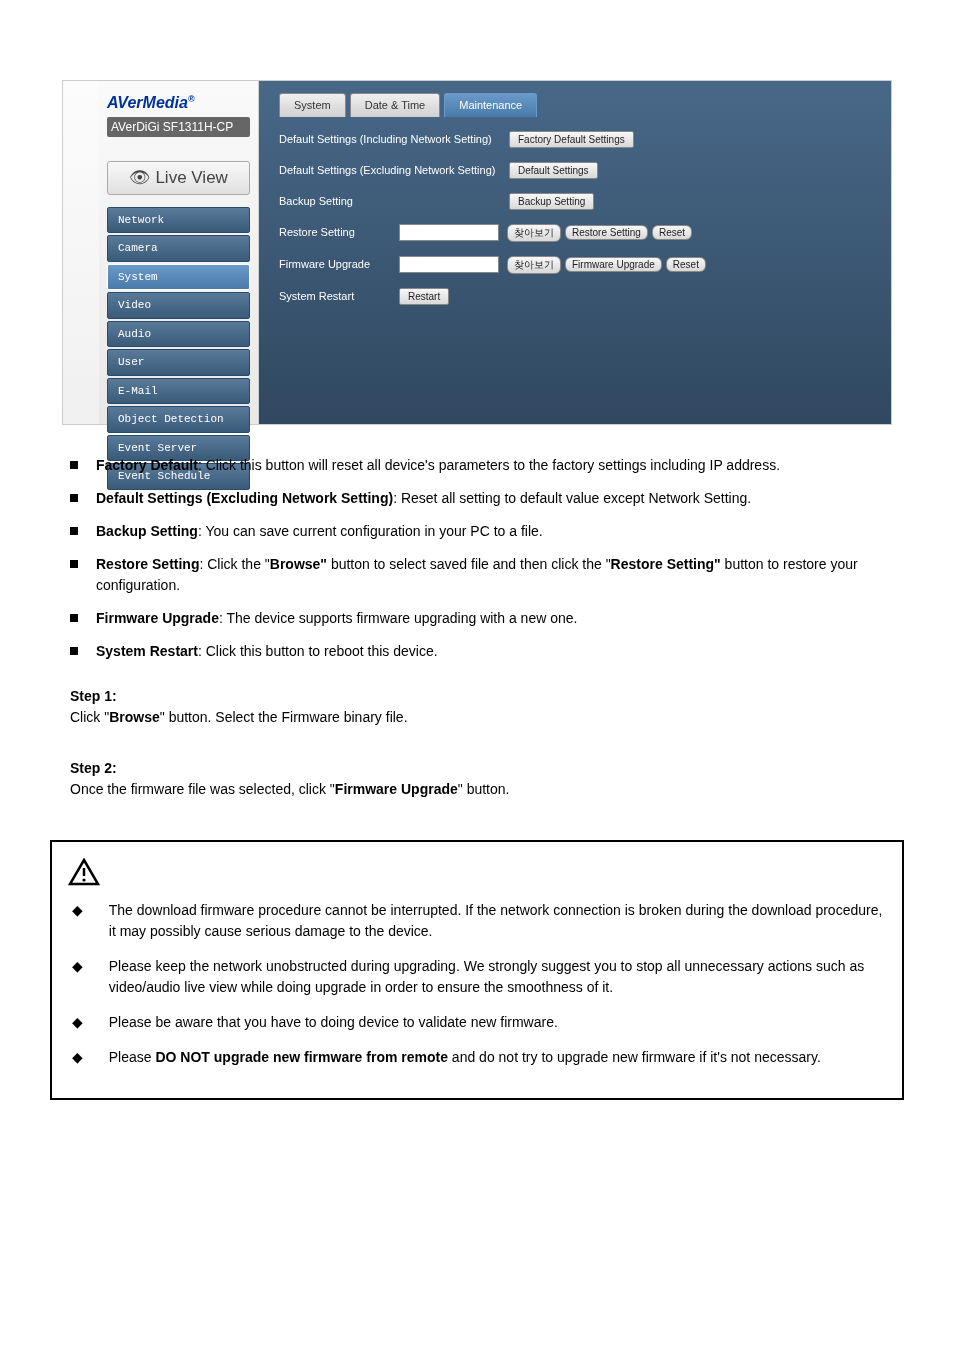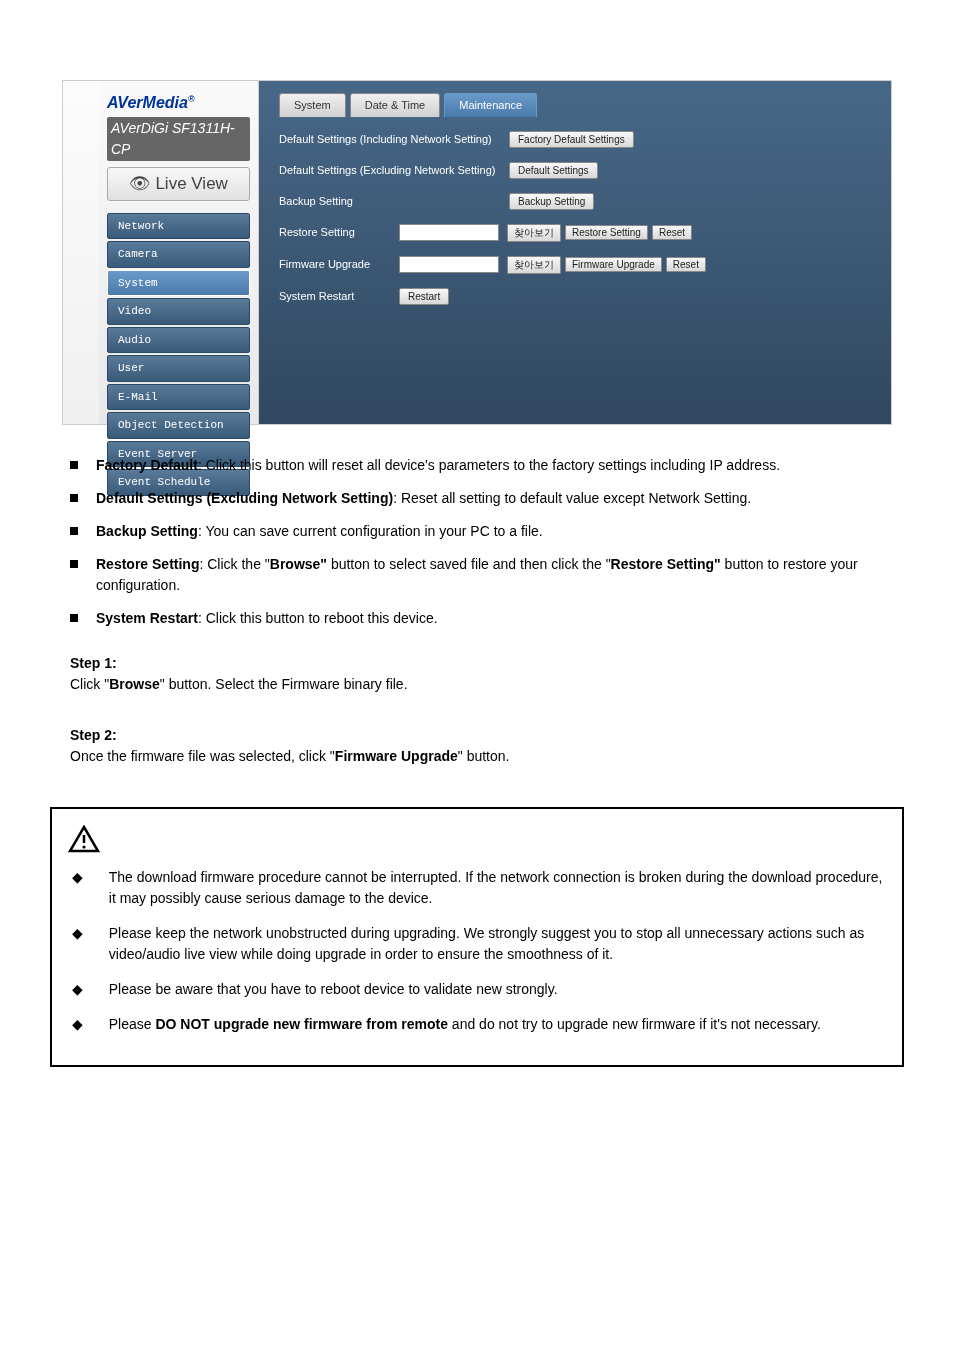--- a/index.html
+++ b/index.html
@@ -31,28 +31,27 @@
   }
   .logo {
     font-family: Arial, sans-serif;
     font-size: 16px;
     font-weight: bold;
     color: #003399;
     margin-bottom: 2px;
   }
   .logo .aver { font-style: italic; }
   .sublogo {
-    font-size: 14px;
+    font-size: 12px;
     color: #fff;
     background: #666;
     padding: 1px 4px;
     border-radius: 2px;
     display: inline-block;
-    margin-bottom: 6px;
-    font-style: italic;
+    margin-bottom: 24px;
   }
   .live-view-btn {
     background: linear-gradient(to bottom, #f8f8f8, #e0e0e0);
     border: 1px solid #aaa;
     border-radius: 3px;
     padding: 3px 8px;
     font-size: 17px;
     color: #444;
     margin-bottom: 12px;
     text-align: center;
@@ -123,21 +122,21 @@
     border: 1px solid #888;
     margin-right: 4px;
   }
   .small-btn {
     background: linear-gradient(to bottom, #f8f8f8, #d8d8d8);
     border: 1px solid #888;
     font-size: 10px;
     padding: 1px 6px;
     color: #222;
     margin-left: 4px;
-    border-radius: 1px;
+    border-radius: 6px;
   }
   .list-section {
     padding-left: 20px;
     margin-bottom: 24px;
   }
   .bullet-row {
     display: flex;
     margin-bottom: 12px;
   }
   .bullet {
@@ -255,20 +254,24 @@
   <div class="bullet-row">
     <div class="bullet"></div>
     <div class="bullet-text"><span class="bold">Backup Setting</span><span>: You can save current configuration in your PC to a file.</span></div>
   </div>
   <div class="bullet-row">
     <div class="bullet"></div>
     <div class="bullet-text"><span class="bold">Restore Setting</span><span>: Click the "</span><span class="bold">Browse"</span><span> button to select saved file and then click the "</span><span class="bold">Restore Setting"</span><span> button to restore your configuration.</span></div>
   </div>
   <div class="bullet-row">
     <div class="bullet"></div>
+    <div class="bullet-text"><span class="bold">Firmware Upgrade</span><span>: The device supports firmware upgrading with a new one.</span></div>
+  </div>
+  <div class="bullet-row">
+    <div class="bullet"></div>
     <div class="bullet-text"><span class="bold">System Restart</span><span>: Click this button to reboot this device.</span></div>
   </div>
 </div>
 
 <div class="steps">
   <div class="step-row">
     <div class="bold">Step 1:</div>
     <div><span>Click "</span><span class="bold">Browse</span><span>" button. Select the Firmware binary file.</span></div>
   </div>
   <div class="step-row">
@@ -288,19 +291,19 @@
   <div class="diamond-row">
     <div class="diamond">◆</div>
     <div class="diamond-text">The download firmware procedure cannot be interrupted. If the network connection is broken during the download procedure, it may possibly cause serious damage to the device.</div>
   </div>
   <div class="diamond-row">
     <div class="diamond">◆</div>
     <div class="diamond-text">Please keep the network unobstructed during upgrading. We strongly suggest you to stop all unnecessary actions such as video/audio live view while doing upgrade in order to ensure the smoothness of it.</div>
   </div>
   <div class="diamond-row">
     <div class="diamond">◆</div>
-    <div class="diamond-text">Please be aware that you have to reboot device to validate new strongly.</div>
+    <div class="diamond-text">Please be aware that you have to doing device to validate new firmware.</div>
   </div>
   <div class="diamond-row">
     <div class="diamond">◆</div>
     <div class="diamond-text"><span>Please </span><span class="bold">DO NOT upgrade new firmware from remote</span><span> and do not try to upgrade new firmware if it's not necessary.</span></div>
   </div>
 </div>
 
 </body></html>

